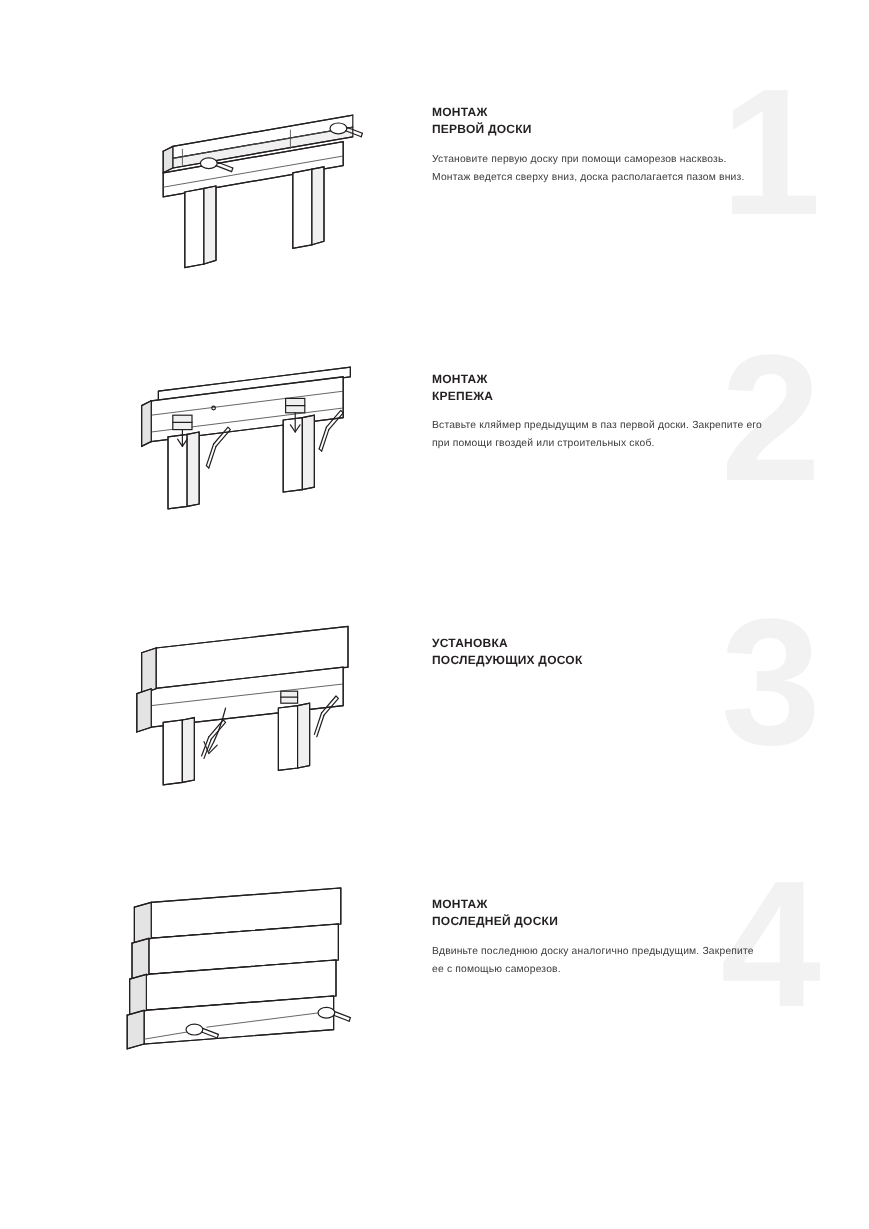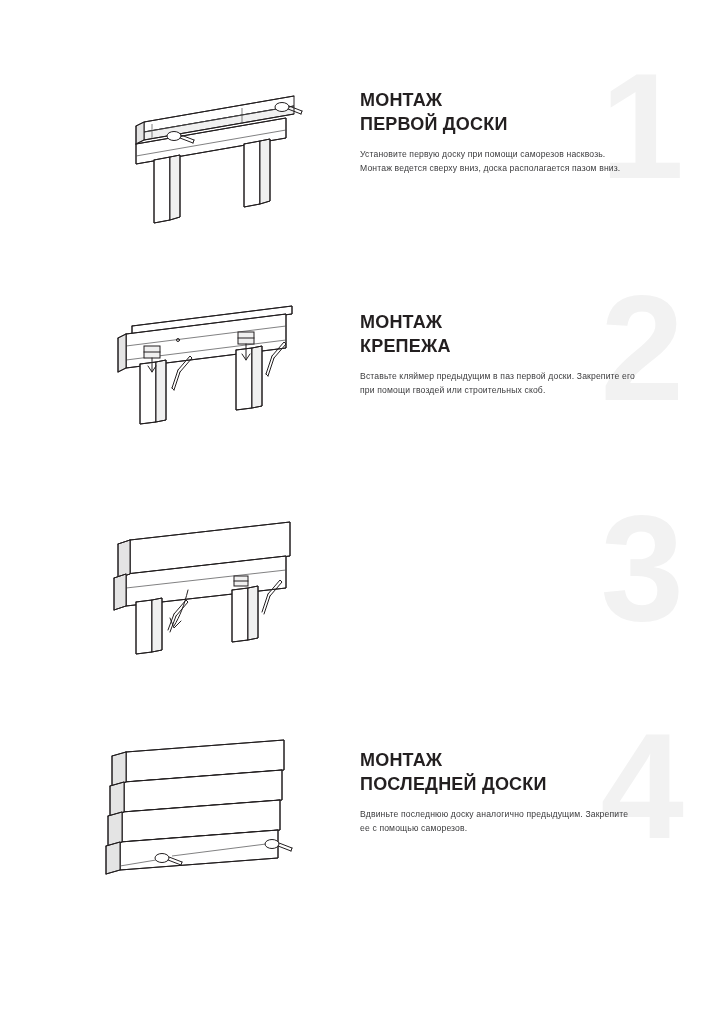--- a/index.html
+++ b/index.html
@@ -36,21 +36,21 @@
     margin-left: 96px;
   }
   .step-text {
     position: relative;
     flex: 1 1 auto;
     padding-left: 14px;
     padding-right: 24px;
     padding-top: 8px;
   }
   .step-title {
-    font-size: 18px;
+    font-size: 10px;
     font-weight: bold;
     letter-spacing: 0.2px;
     line-height: 1.35;
     text-transform: uppercase;
     margin: 0 0 10px 0;
     position: relative;
     z-index: 3;
     color: #231f20;
     white-space: pre-line;
   }
@@ -258,20 +258,22 @@
         </g>
 
         <g>
           <rect class="fill-shade" x="138" y="54" width="14" height="10"></rect>
           <line class="ln" x1="138" y1="59" x2="152" y2="59"></line>
         </g>
       </svg>
     </div>
     <div class="step-text">
       <div class="big-number">3</div>
+      <h2 class="step-title">УСТАНОВКА
+ПОСЛЕДУЮЩИХ ДОСОК</h2>
     </div>
   </section>
 
   <section class="step" id="step-4">
     <div class="step-illustration">
       <svg width="250" height="160" viewBox="0 0 250 160">
 
         <polygon class="fill-light" points="30,12 188,0 188,30 30,42"></polygon>
         <polyline class="ln" points="30,12 188,0 188,30 30,42 30,12"></polyline>
         <polygon class="fill-light" points="28,42 186,30 186,60 28,72"></polygon>

